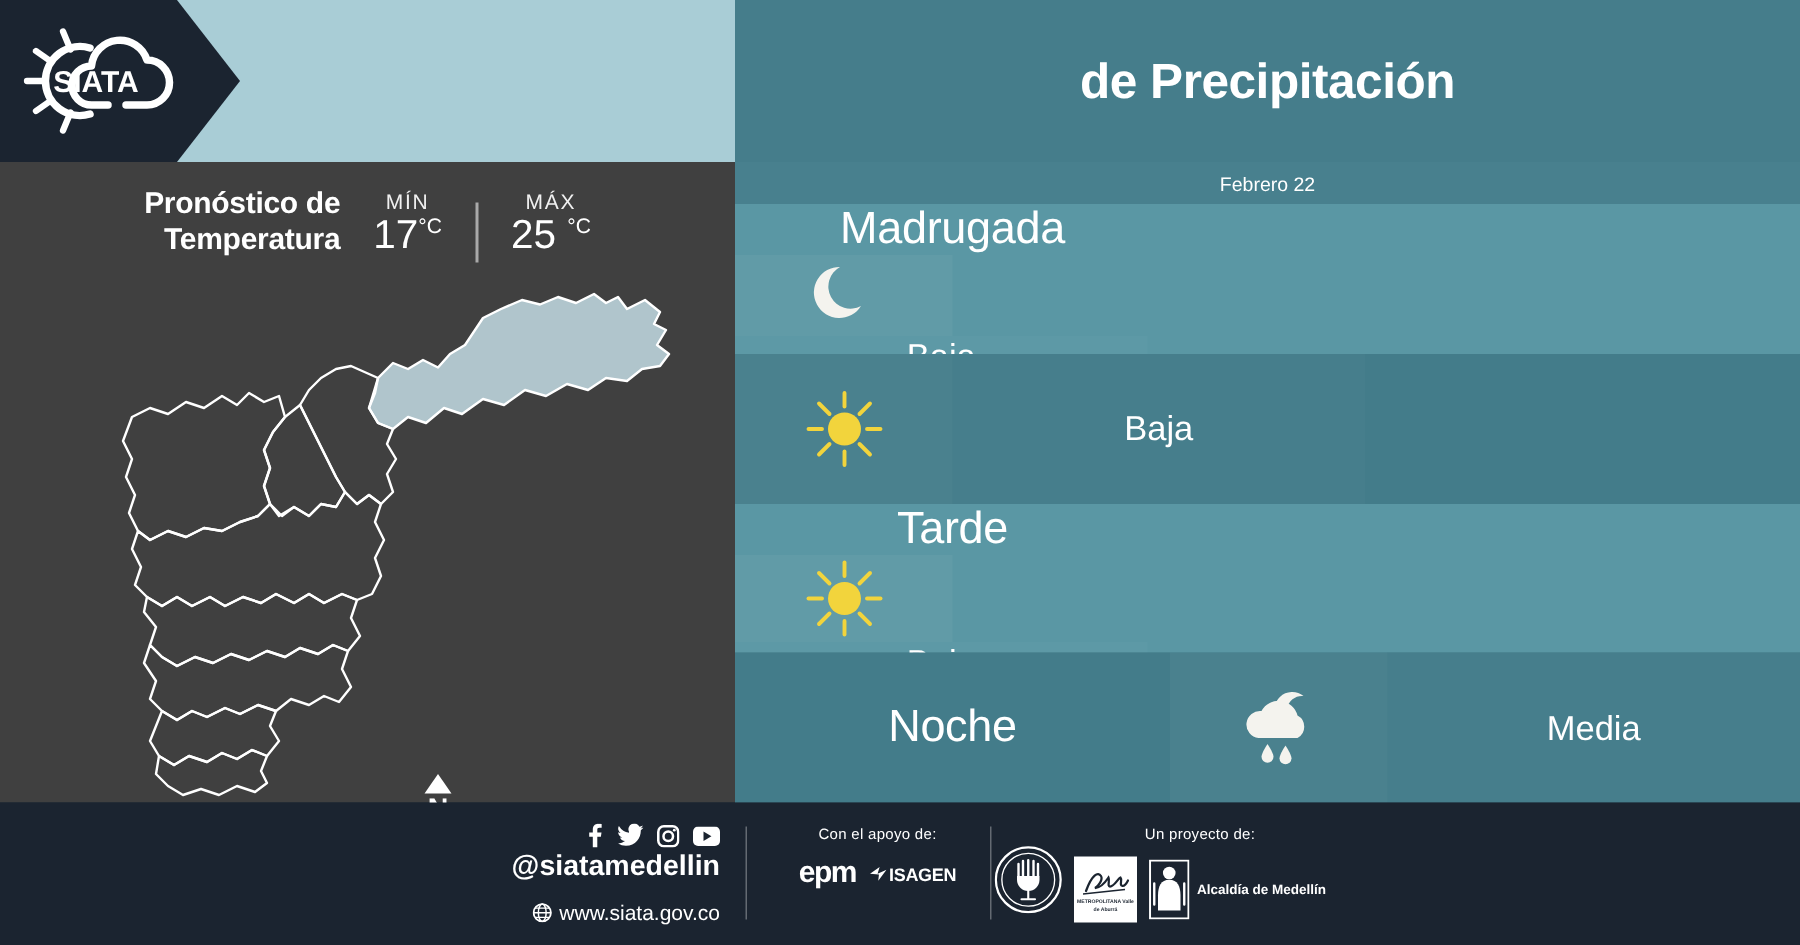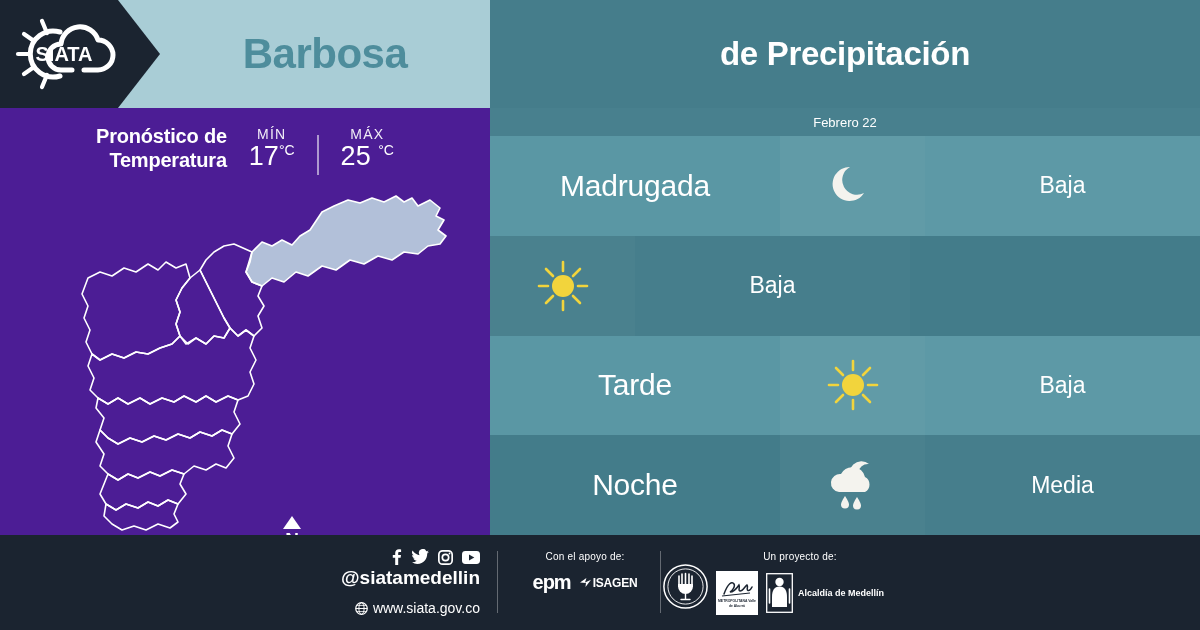--- a/index.html
+++ b/index.html
@@ -7,21 +7,21 @@
   body {
     font-family:"Liberation Sans", sans-serif;
     background:#1b2430;
     overflow:hidden;
     position:relative;
   }
 
   
   #left-panel {
     position:absolute; left:0; top:0; width:490px; height:535px;
-    background:#4c1d95;
+    background:#404040;
   }
   #left-header {
     position:absolute; left:0; top:0; width:490px; height:108px;
     background:#a9cdd6;
   }
   #logo-badge {
     position:absolute; left:0; top:0; width:160px; height:108px;
     background:#1b2430;
     clip-path: polygon(0 0, 118px 0, 160px 54px, 118px 108px, 0 108px);
     z-index:3;
@@ -68,21 +68,21 @@
     line-height:1.22; letter-spacing:-0.3px;
   }
   #forecast-date-bar {
     position:absolute; left:0; top:108px; width:710px; height:28px;
     background:#48808e; display:flex; align-items:center; justify-content:center;
   }
   #forecast-date { color:#fff; font-size:13px; }
 
   #forecast-table { position:absolute; left:0; top:136px; width:710px; height:399px; }
   .f-row { position:relative; height:99.75px; display:flex; }
-  .f-row.light { background:#5a97a4; }
+  .f-row.light { background:#5a97a4;flex-direction:column; }
   .f-row.dark  { background:#437c8a; }
   .f-cell { display:flex; align-items:center; justify-content:center; height:100%; }
   .c-period { width:290px; }
   .c-icon   { width:145px; }
   .c-level  { width:275px; }
   .f-row.light .c-icon  { background:rgba(255,255,255,.045); }
   .f-row.light .c-level { background:rgba(255,255,255,.022); }
   .f-row.dark  .c-icon  { background:rgba(255,255,255,.038); }
   .f-row.dark  .c-level { background:rgba(255,255,255,.018); }
   .period-text { color:#fff; font-size:30px; letter-spacing:-0.2px; }
@@ -125,21 +125,20 @@
           <line x1="10" y1="20" x2="20" y2="27"></line>
           <line x1="10" y1="60" x2="20" y2="53"></line>
           <line x1="28" y1="7" x2="33" y2="19"></line>
           <line x1="28" y1="73" x2="33" y2="61"></line>
           <path d="M46 18 A23 23 0 1 0 46 62" stroke-width="5"></path>
           <path d="M58 56 H47 A13 13 0 0 1 47 30 A19 19 0 0 1 84 26 A15 15 0 0 1 84 56 H70" stroke-width="5" stroke-linejoin="round"></path>
         </g>
         <text x="50" y="47" font-family="Liberation Sans, sans-serif" font-size="20" font-weight="bold" fill="#ffffff" text-anchor="middle">SIATA</text>
       </svg>
     </div>
-    <div id="city-title">Barbosa</div>
   </div>
 
   <div id="temp-block">
     <div id="temp-label">
       <div>Pronóstico de</div>
       <div>Temperatura</div>
     </div>
     <div class="temp-col">
       <div class="temp-cap">MÍN</div>
       <div class="temp-val"><span>17</span><span class="deg">°C</span></div>

